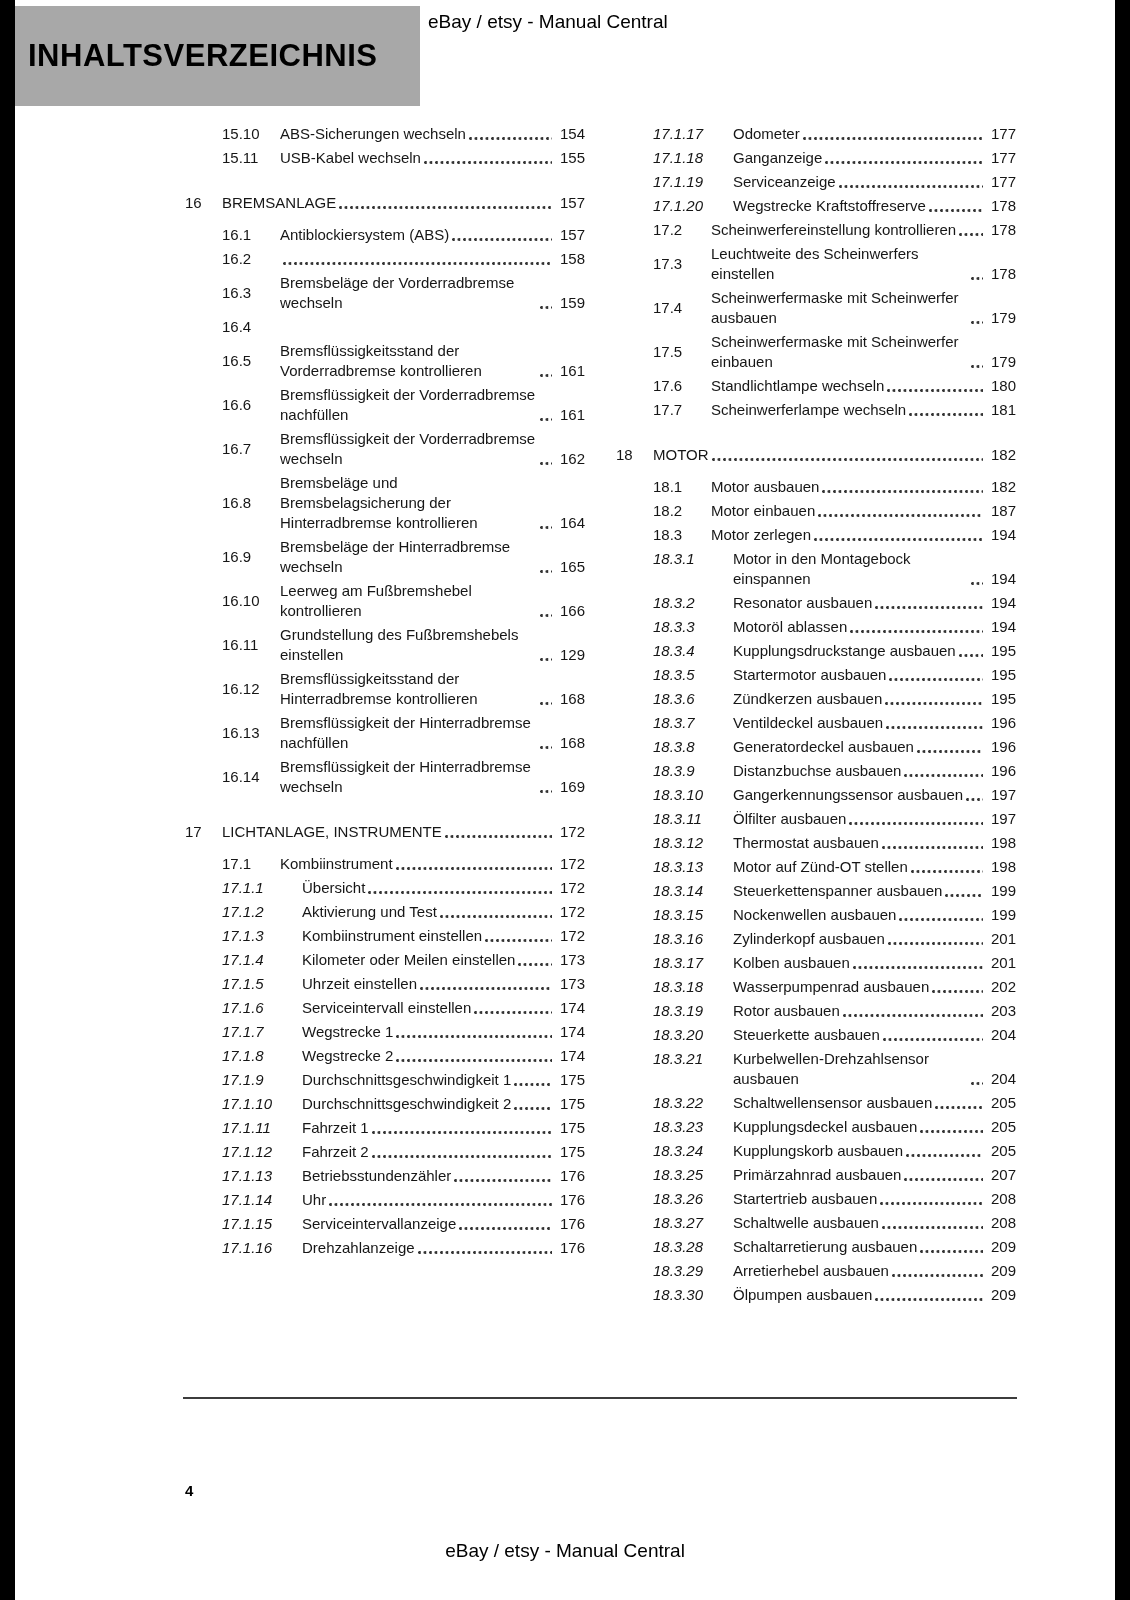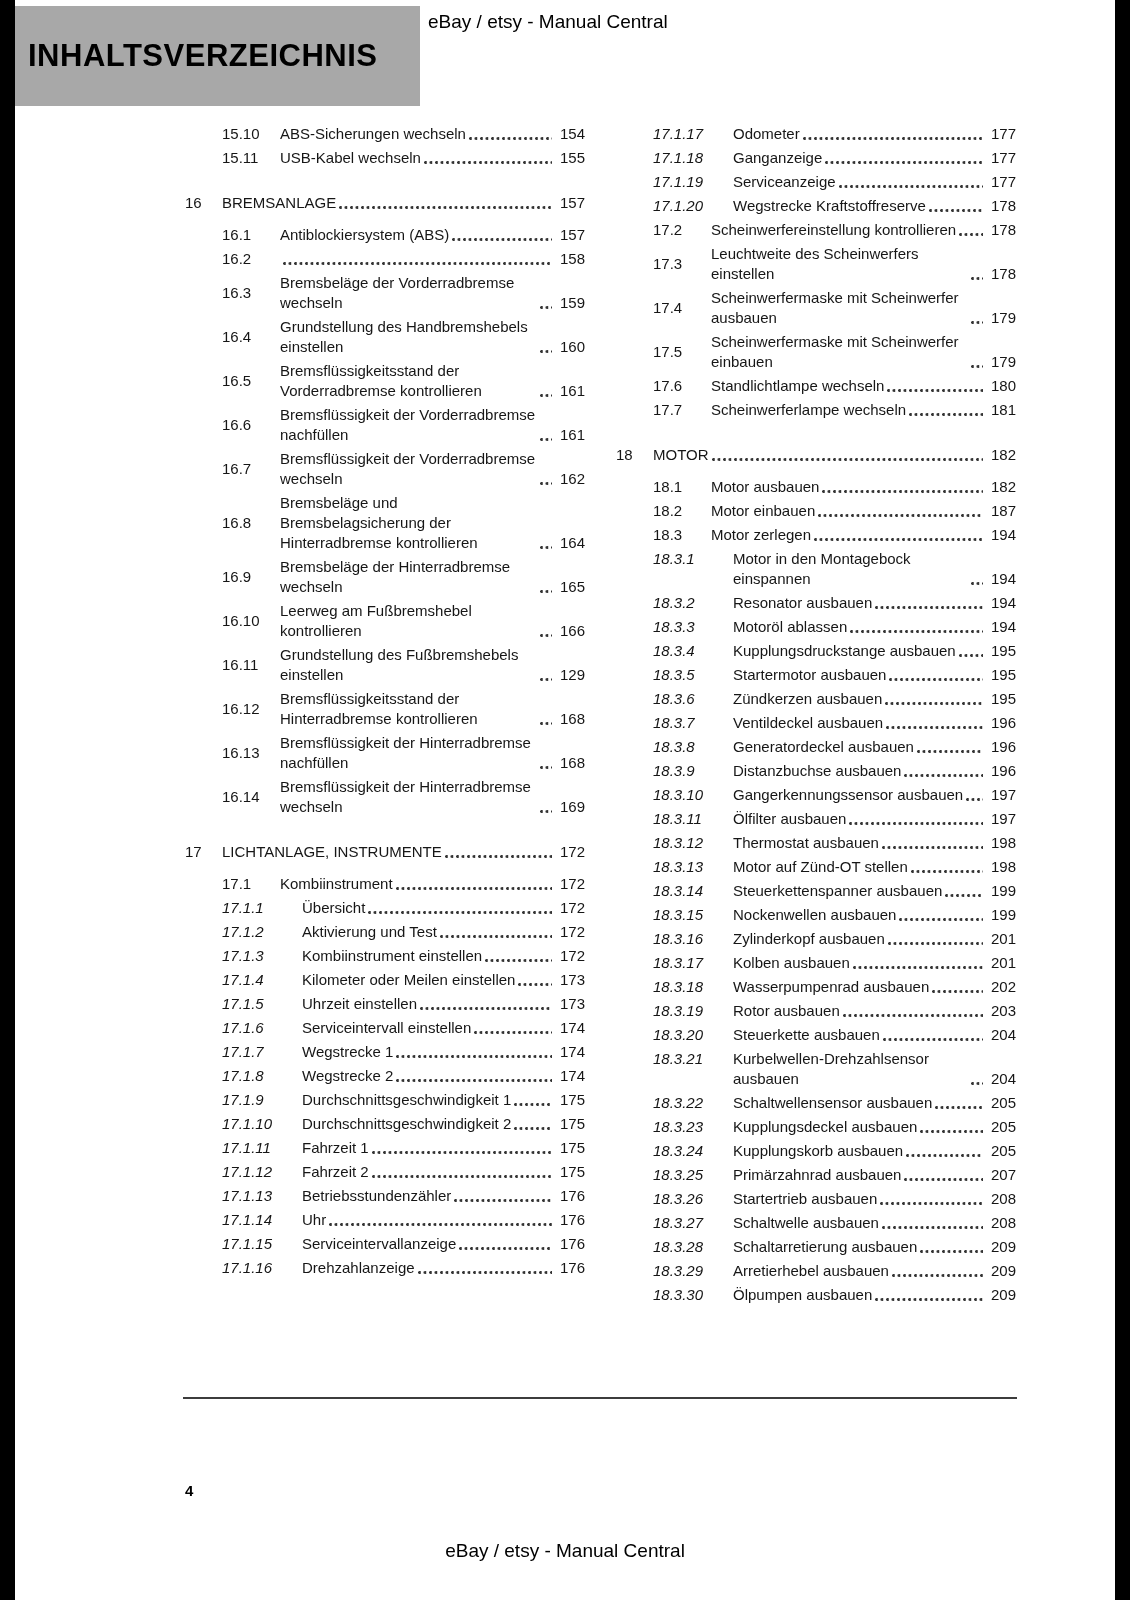--- a/index.html
+++ b/index.html
@@ -150,25 +150,20 @@
         <div class="entry level-2">
           <span class="num">16.3</span>
           <span class="ebody">
             <span class="title">Bremsbeläge der Vorderradbremse wechseln</span>
             <span class="dots"></span>
             <span class="page-num">159</span>
           </span>
         </div>
         <div class="entry level-2">
           <span class="num">16.4</span>
-          <span class="ebody">
-            <span class="title">Grundstellung des Handbremshebels einstellen</span>
-            <span class="dots"></span>
-            <span class="page-num">160</span>
-          </span>
         </div>
         <div class="entry level-2">
           <span class="num">16.5</span>
           <span class="ebody">
             <span class="title">Bremsflüssigkeitsstand der Vorderradbremse kontrollieren</span>
             <span class="dots"></span>
             <span class="page-num">161</span>
           </span>
         </div>
         <div class="entry level-2">

